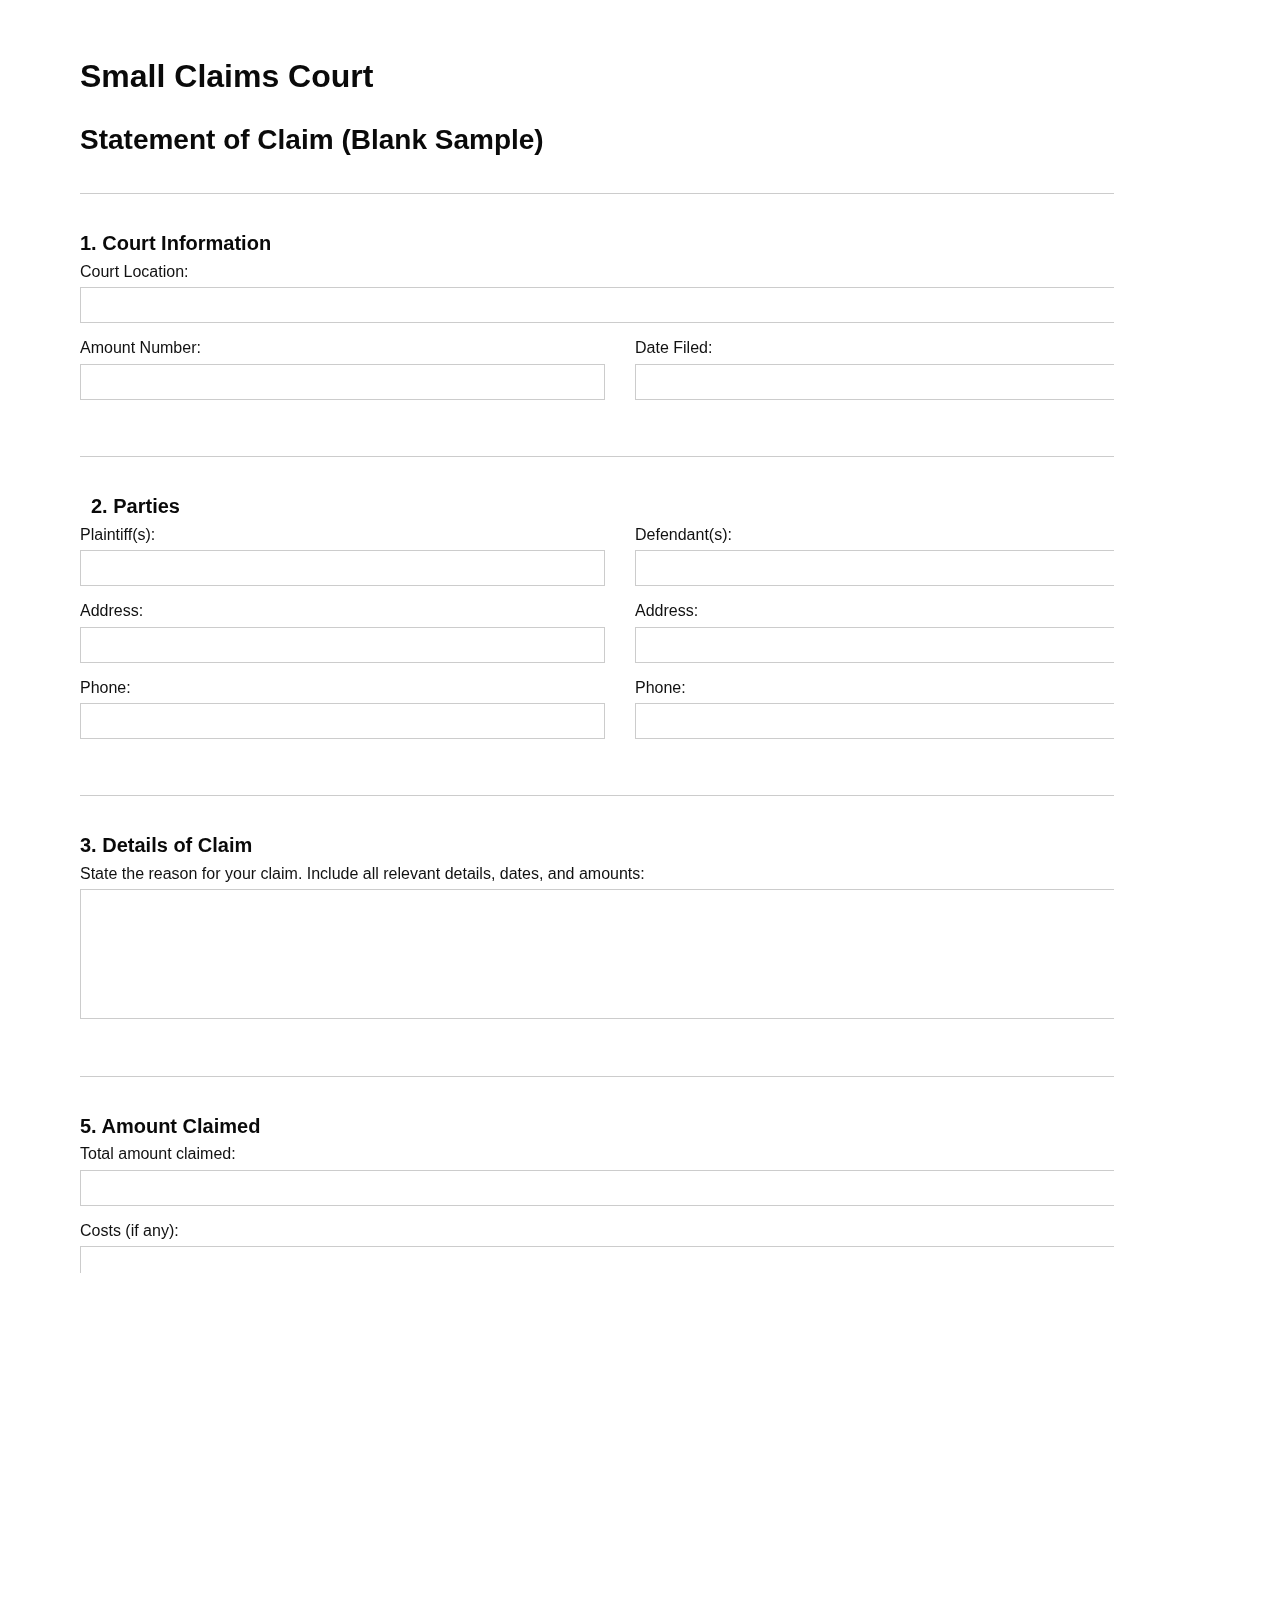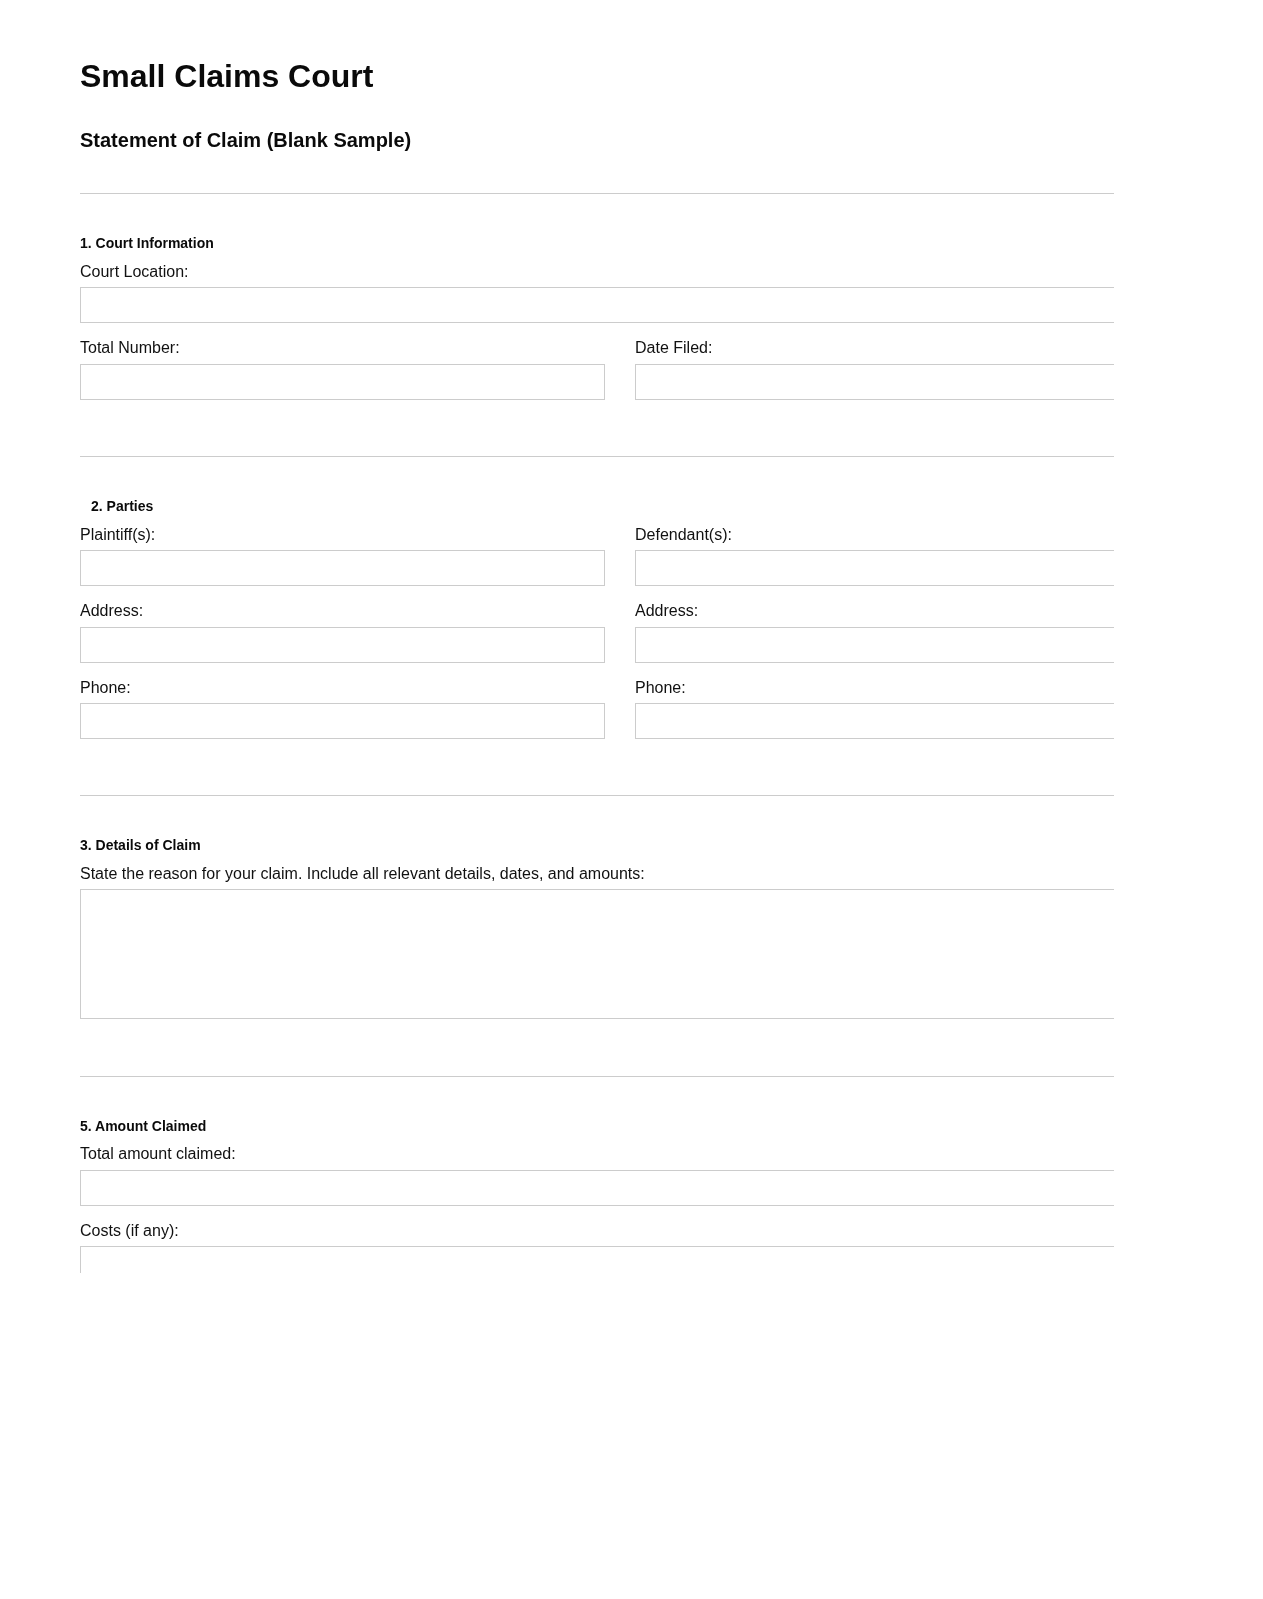--- a/index.html
+++ b/index.html
@@ -35,40 +35,40 @@
     font-weight: bold;
     line-height: 38px;
     color: #0a0a0a;
     white-space: nowrap;
   }
   .subtitle {
     position: absolute;
     left: 0;
     top: 125px;
     margin: 0;
-    font-size: 20px;
+    font-size: 28px;
     font-weight: bold;
     line-height: 30px;
     color: #0a0a0a;
     white-space: nowrap;
   }
   .divider {
     position: absolute;
     left: 0;
     width: 1080px;
     height: 0;
     border: 0;
     border-top: 1px solid #cccccc;
     margin: 0;
   }
   .section-heading {
     position: absolute;
     left: 0;
     margin: 0;
-    font-size: 14px;
+    font-size: 20px;
     font-weight: bold;
     line-height: 22px;
     color: #0a0a0a;
     white-space: nowrap;
   }
   .label {
     position: absolute;
     font-size: 16px;
     line-height: 20px;
     color: #111111;
@@ -107,21 +107,21 @@
     <h1 class="title">Small Claims Court</h1>
     <h2 class="subtitle">Statement of Claim (Blank Sample)</h2>
 
     <hr class="divider" style="top:193px;">
 
     <div>
       <h3 class="section-heading" style="top:232px;">1. Court Information</h3>
       <label class="label lbl-left" style="top:262px;">Court Location:</label>
       <input class="field col-full" style="top: 287px;" type="text" value="">
 
-      <label class="label lbl-left" style="top:338px;">Total Number:</label>
+      <label class="label lbl-left" style="top:338px;">Amount Number:</label>
       <input class="field col-left" style="top: 364px;" type="text" value="">
 
       <label class="label lbl-right" style="top:338px;">Date Filed:</label>
       <input class="field col-right" style="top: 364px;" type="text" value="">
     </div>
 
     <hr class="divider" style="top:456px;">
 
     <div>
       <h3 class="section-heading" style="top:495px;margin-left:11px;">2. Parties</h3>

